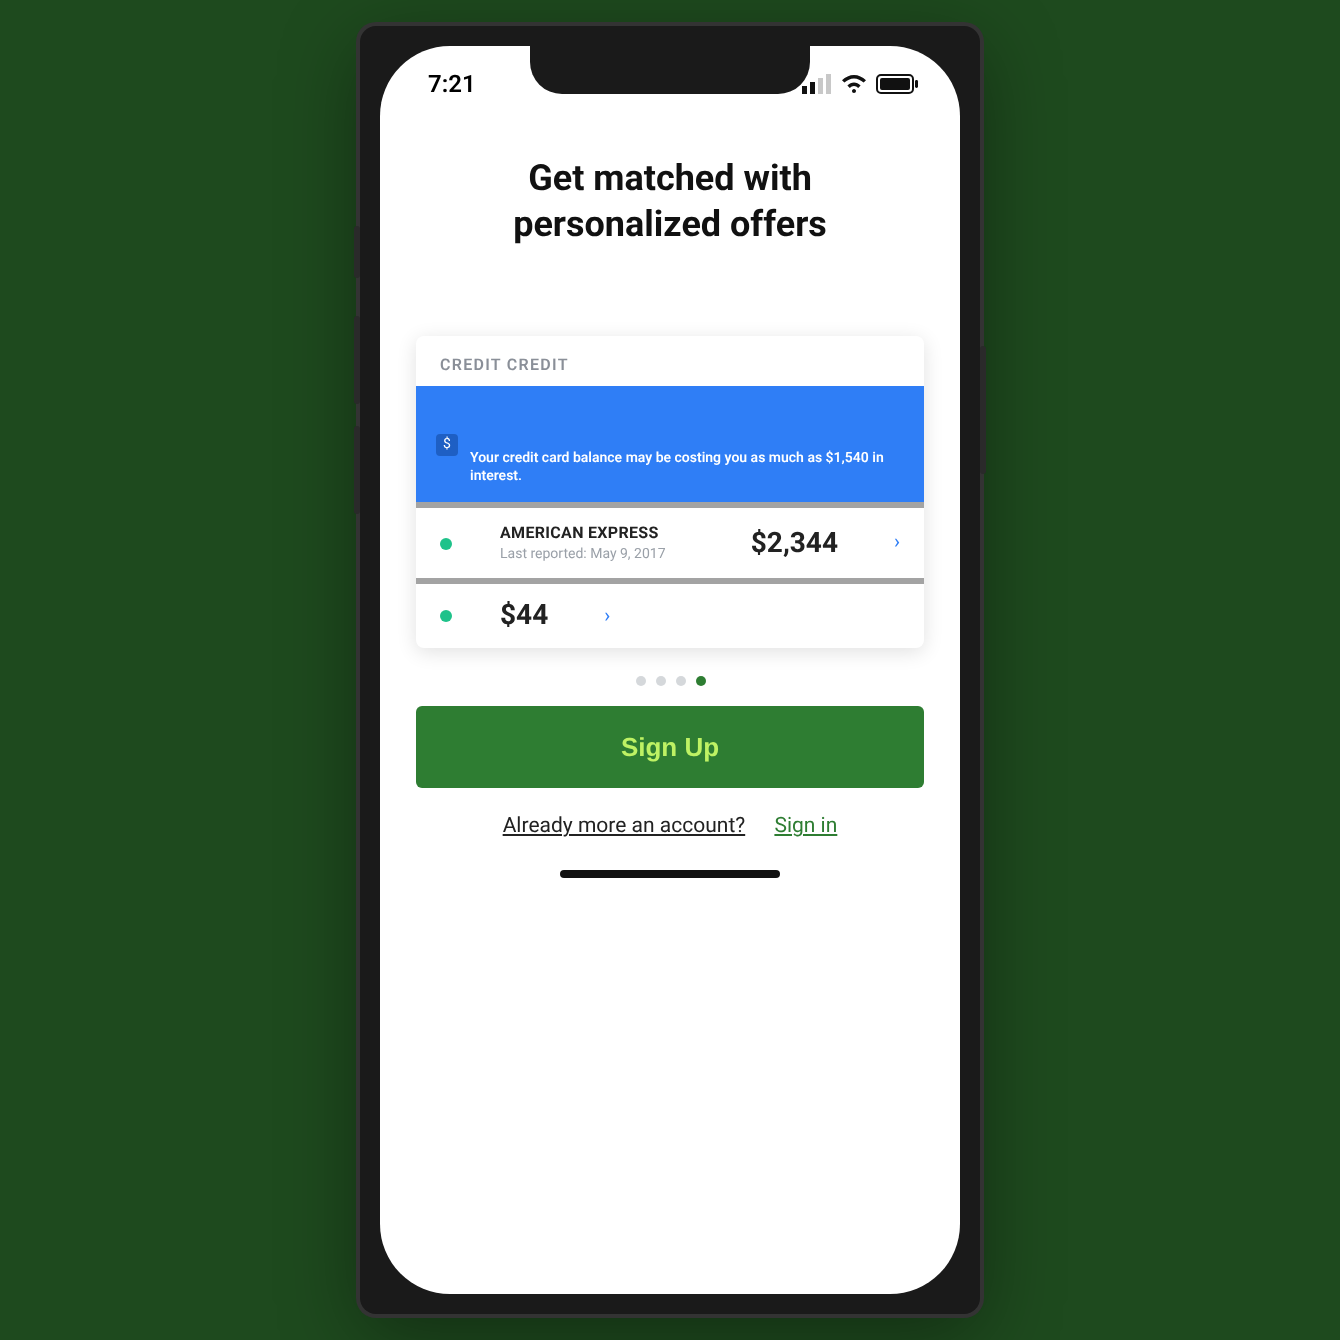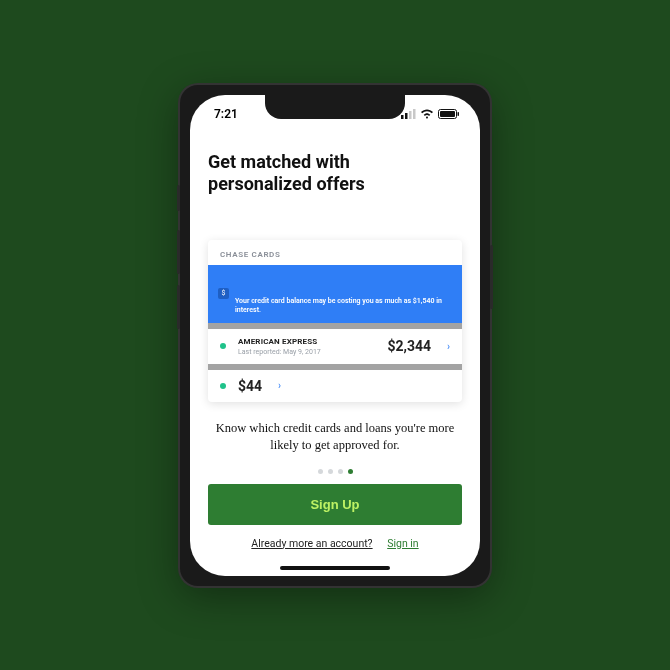--- a/index.html
+++ b/index.html
@@ -7,23 +7,23 @@
   width: 670px;
   height: 670px;
   background: #1e4a1e;
   display: flex;
   align-items: center;
   justify-content: center;
   font-family: -apple-system, BlinkMacSystemFont, "Segoe UI", Roboto, sans-serif;
 }
 .phone {
   width: 310px;
-  height: 501px;
+  height: 644px;
   background: #1a1a1a;
-  border-radius: 18px;
+  border-radius: 8px;
   padding: 10px;
   position: relative;
   box-shadow: 0 0 0 2px #333, 0 10px 40px rgba(0,0,0,0.4);
 }
 .side-btn { position:absolute; background:#2a2a2a; border-radius:2px; }
 .sb1{left:-3px;top:100px;width:3px;height:26px}
 .sb2{left:-3px;top:145px;width:3px;height:44px}
 .sb3{left:-3px;top:200px;width:3px;height:44px}
 .sb4{right:-3px;top:160px;width:3px;height:64px}
 .screen {
@@ -58,20 +58,21 @@
   font-weight: 600;
 }
 .status-right { display: flex; align-items: center; gap: 4px; }
 .content {
   flex: 1;
   display: flex;
   flex-direction: column;
   padding: 16px 18px 0;
 }
 .headline {
+  text-align: center;
   font-size: 18px;
   font-weight: 700;
   line-height: 1.25;
   color: #111;
   margin-top: 2px;
 }
 .card {
   margin-top: 44px;
   border-radius: 4px;
   box-shadow: 0 2px 10px rgba(0,0,0,0.12);
@@ -104,22 +105,22 @@
   align-items: center;
   justify-content: center;
   font-size: 7px;
   flex-shrink: 0;
 }
 .banner-text { font-weight: 600; margin-top: 24px; }
 .row {
   display: flex;
   align-items: center;
   padding: 8px 12px;
-  border-top: 6px solid #a3a3a3;
-  gap: 12px;
+  border-top: 3px solid #a3a3a3;
+  gap: 24px;
 }
 .dot { width:6px; height:6px; border-radius:50%; background:#1fc28a; flex-shrink:0; }
 .row-main { flex:1; }
 .row-name { font-size:8px; font-weight:700; color:#222; letter-spacing:0.02em; }
 .row-sub { font-size:7px; color:#9aa0a8; margin-top:2px; }
 .row-amt { font-size:14px; font-weight:700; color:#222; }
 .chev { color:#2f7ef6; font-size:10px; margin-left:4px; }
 .subtext {
   text-align: center;
   font-size: 12.5px;
@@ -190,42 +191,41 @@
       </div>
     </div>
 
     <div class="content">
       <h1 class="headline">
         <span>Get matched with</span><br>
         <span>personalized offers</span>
       </h1>
 
       <div class="card">
-        <div class="card-hdr">CHASE CARDS</div>
+        <div class="card-hdr">CREDIT CREDIT</div>
         <div class="banner">
           <div class="banner-icon">$</div>
           <div class="banner-text">Your credit card balance may be costing you as much as $1,540 in interest.</div>
         </div>
         <div class="row">
           <div class="dot"></div>
           <div class="row-main">
             <div class="row-name">AMERICAN EXPRESS</div>
             <div class="row-sub">Last reported: May 9, 2017</div>
           </div>
           <div class="row-amt">$2,344</div>
           <div class="chev">›</div>
         </div>
         <div class="row">
           <div class="dot"></div>
           <div class="row-amt">$44</div>
           <div class="chev">›</div>
         </div>
       </div>
 
-      <p class="subtext">Know which credit cards and loans you're more likely to get approved for.</p>
 
       <div class="dots">
         <div class="pdot"></div>
         <div class="pdot"></div>
         <div class="pdot"></div>
         <div class="pdot active"></div>
       </div>
 
       <button class="cta">Sign Up</button>
 

